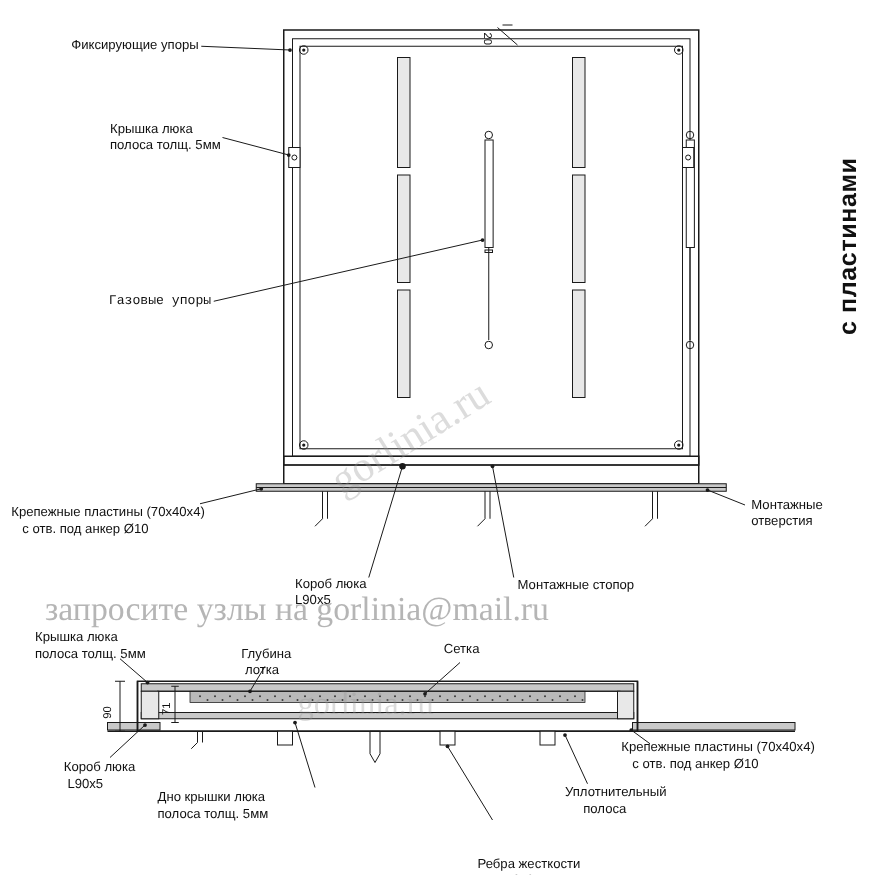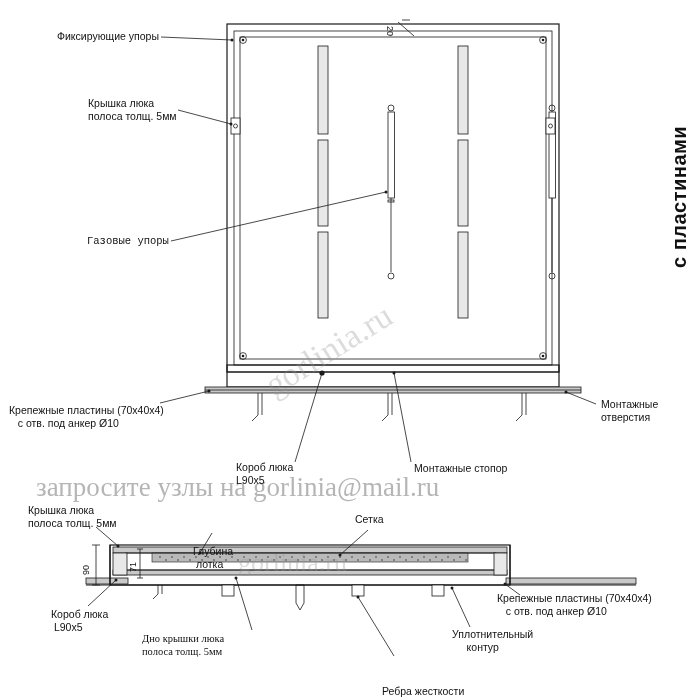--- a/index.html
+++ b/index.html
@@ -307,36 +307,36 @@
   <div class="lbl" style="left:396px; top:26px; font-size:9px; transform:rotate(90deg); transform-origin:left top;">20</div>
 
   <div class="lbl" style="left:236px; top:461px;">Короб люка
 L90x5</div>
 
   <div class="lbl" style="left:414px; top:462px;">Монтажные стопор</div>
 
   <div class="lbl" style="left:28px; top:504px;">Крышка люка
 полоса толщ. 5мм</div>
 
-  <div class="lbl" style="left:193px; top:517px;margin-top:28px;">Глубина
+  <div class="lbl" style="left:193px; top:517px;">Глубина
  лотка</div>
 
   <div class="lbl" style="left:355px; top:513px;">Сетка</div>
 
   <div class="lbl" style="left:51px; top:608px;">Короб люка
  L90x5</div>
 
-  <div class="lbl" style="left:142px; top:632px;font-family:Liberation Serif, serif;">Дно крышки люка
+  <div class="lbl" style="left:126px; top:632px;">Дно крышки люка
 полоса толщ. 5мм</div>
 
   <div class="lbl" style="left:382px; top:685px;">Ребра жесткости
   тр. 50х25</div>
 
   <div class="lbl" style="left:452px; top:628px;">Уплотнительный
-     контур</div>
+     полоса</div>
 
   <div class="lbl" style="left:497px; top:592px;">Крепежные пластины (70х40х4)
    с отв. под анкер Ø10</div>
 
   <div class="lbl" style="left:80px; top:575px; font-size:9px; transform:rotate(-90deg); transform-origin:left top;">90</div>
 
   <div class="lbl" style="left:127px; top:572px; font-size:9px; transform:rotate(-90deg); transform-origin:left top;">71</div>
 
 </div>
 

